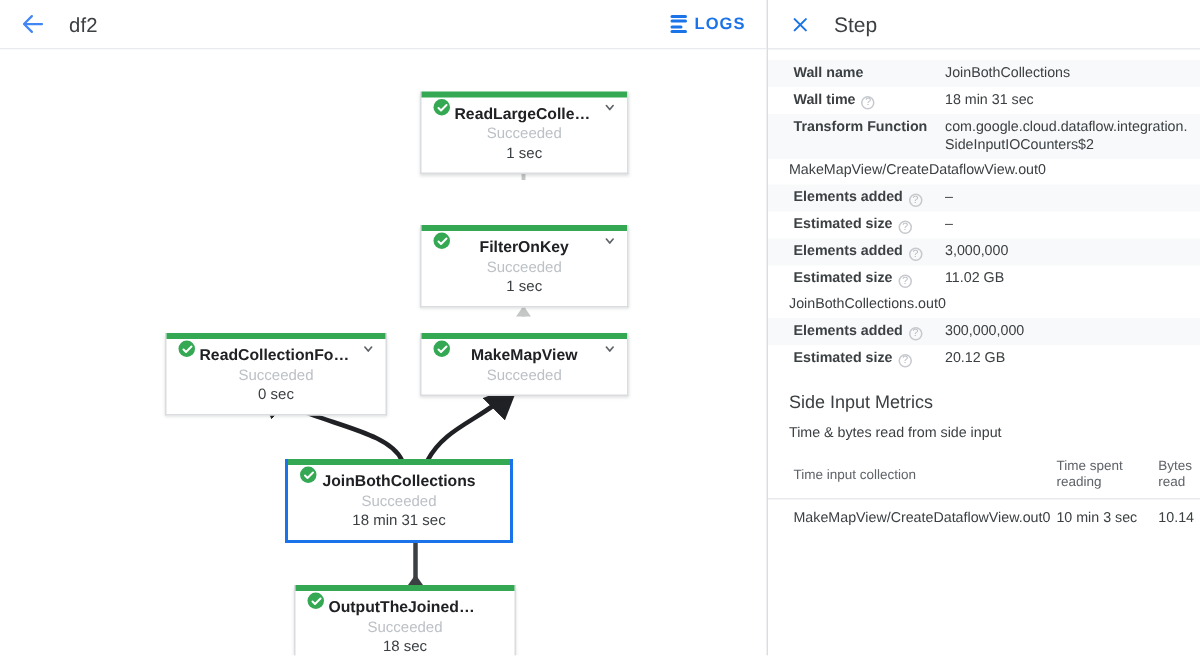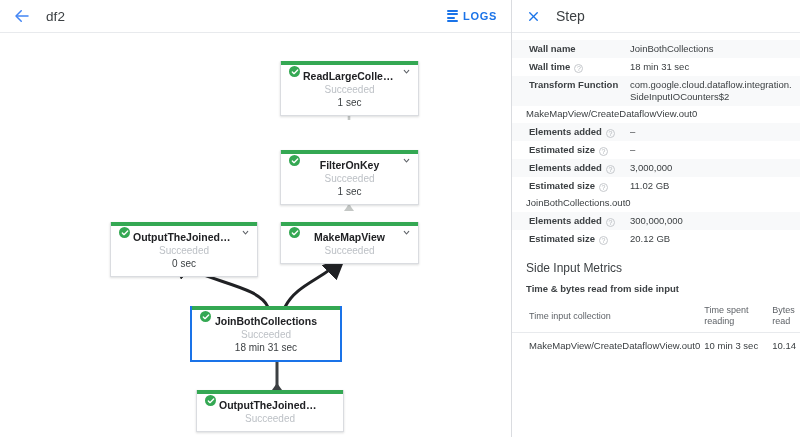--- a/index.html
+++ b/index.html
@@ -141,21 +141,21 @@
     border-radius: 50%; border: 1px solid #c6c9cd;
     color: #b4b8bc; font-size: 7px; line-height: 7px;
     text-align: center; font-weight: normal;
   }
 
   .section-h {
     font-size: 12px; color: #3c4043;
     padding: 13px 14px 4px 14px;
     line-height: 15px;
   }
-  .section-h.bold { font-weight: bold; font-size: 9.5px; padding: 1px 14px 3px 14px; }
+  .section-h.bold { font-weight: normal; font-size: 9.5px; padding: 1px 14px 3px 14px; }
   .coll-name {
     font-size: 9.5px; color: #3c4043;
     padding: 1px 14px 3px 14px; line-height: 13px;
     word-break: break-all;
   }
 
   
   .si-table { width: 100%; border-collapse: collapse; margin-top: 2px; }
   .si-table th {
     font-size: 9px; font-weight: normal; color: #5f6368;
@@ -271,21 +271,21 @@
           <span class="check">
             <svg width="8" height="8" viewBox="0 0 24 24" fill="none" stroke="#fff" stroke-width="4" stroke-linecap="round" stroke-linejoin="round">
                 <polyline points="20 6 9 17 4 12"></polyline>
               </svg>
           </span>
           <span class="chev">
             <svg width="9" height="9" viewBox="0 0 24 24" fill="none" stroke="#5f6368" stroke-width="3" stroke-linecap="round" stroke-linejoin="round">
                 <polyline points="6 9 12 16 18 9"></polyline>
               </svg>
           </span>
-          <div class="title">OutputTheJoinedCollec</div>
+          <div class="title">ReadCollectionForJoin</div>
           <div class="status">Succeeded</div>
           <div class="dur">0 sec</div>
         </div>
       </div>
 
       <div class="node" style="left:280px; top:189px; width:139px;">
         <div class="bar"></div>
         <div class="body">
           <span class="check">
             <svg width="8" height="8" viewBox="0 0 24 24" fill="none" stroke="#fff" stroke-width="4" stroke-linecap="round" stroke-linejoin="round">
@@ -319,20 +319,21 @@
       <div class="node" style="left:196px; top:357px; width:148px;">
         <div class="bar"></div>
         <div class="body">
           <span class="check">
             <svg width="8" height="8" viewBox="0 0 24 24" fill="none" stroke="#fff" stroke-width="4" stroke-linecap="round" stroke-linejoin="round">
                 <polyline points="20 6 9 17 4 12"></polyline>
               </svg>
           </span>
           <div class="title">OutputTheJoinedCollec...</div>
           <div class="status">Succeeded</div>
+          <div class="dur">18 sec</div>
         </div>
       </div>
 
     </div>
   </div>
 
   <div class="right-pane">
 
     <div class="panel-head">
       <div class="close-x">

